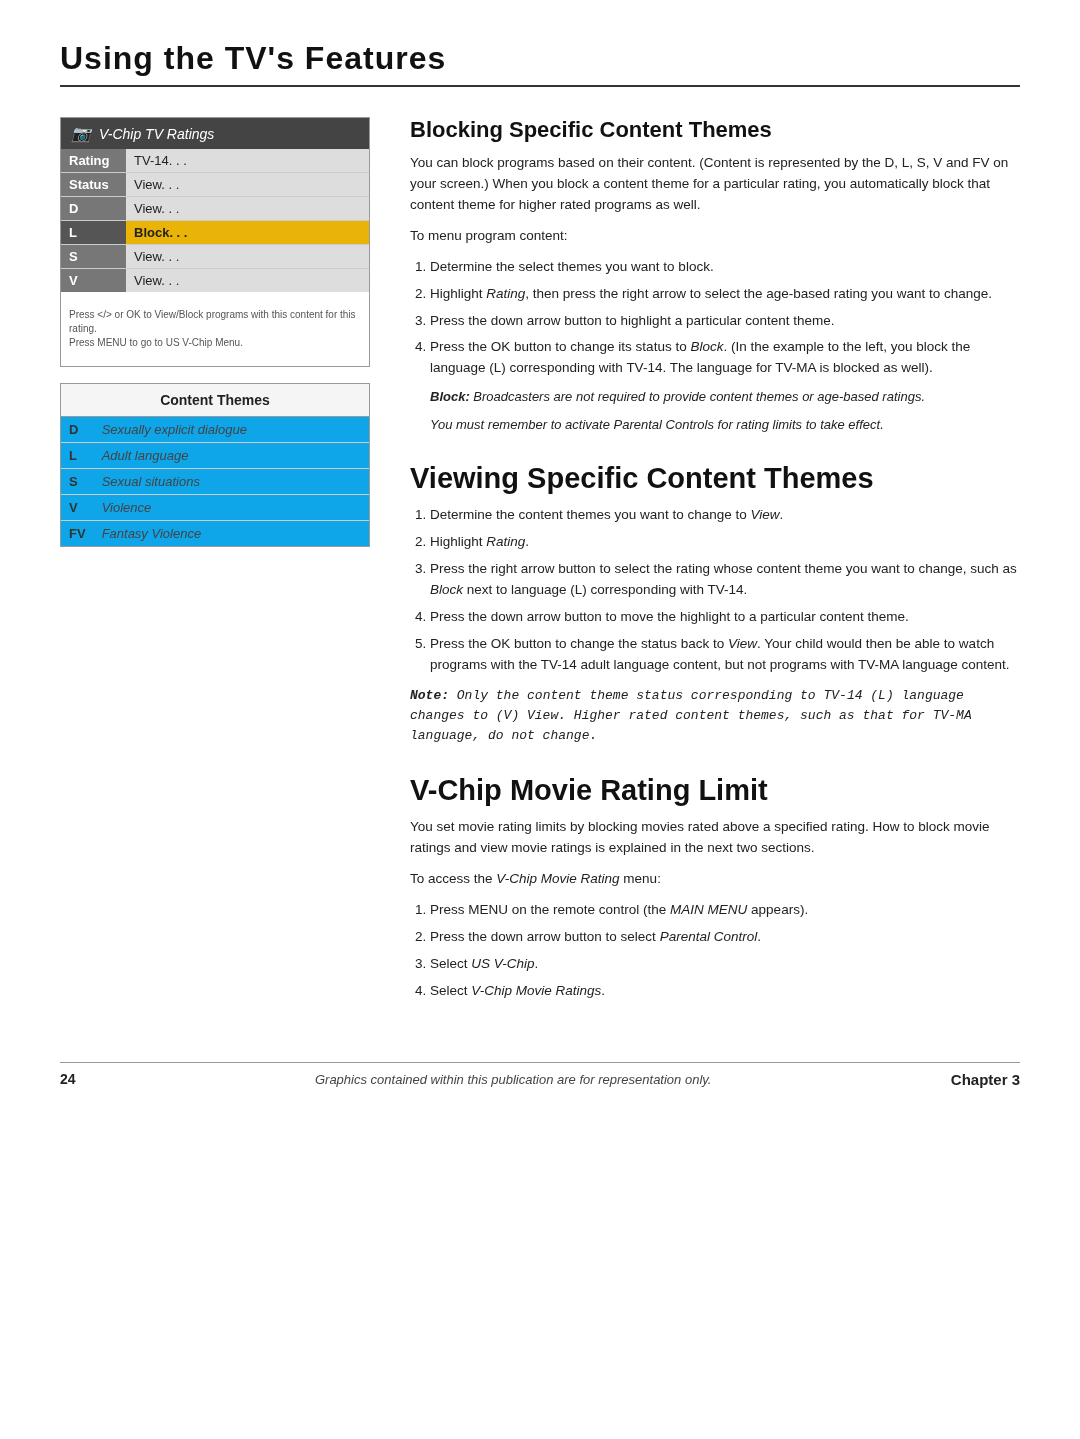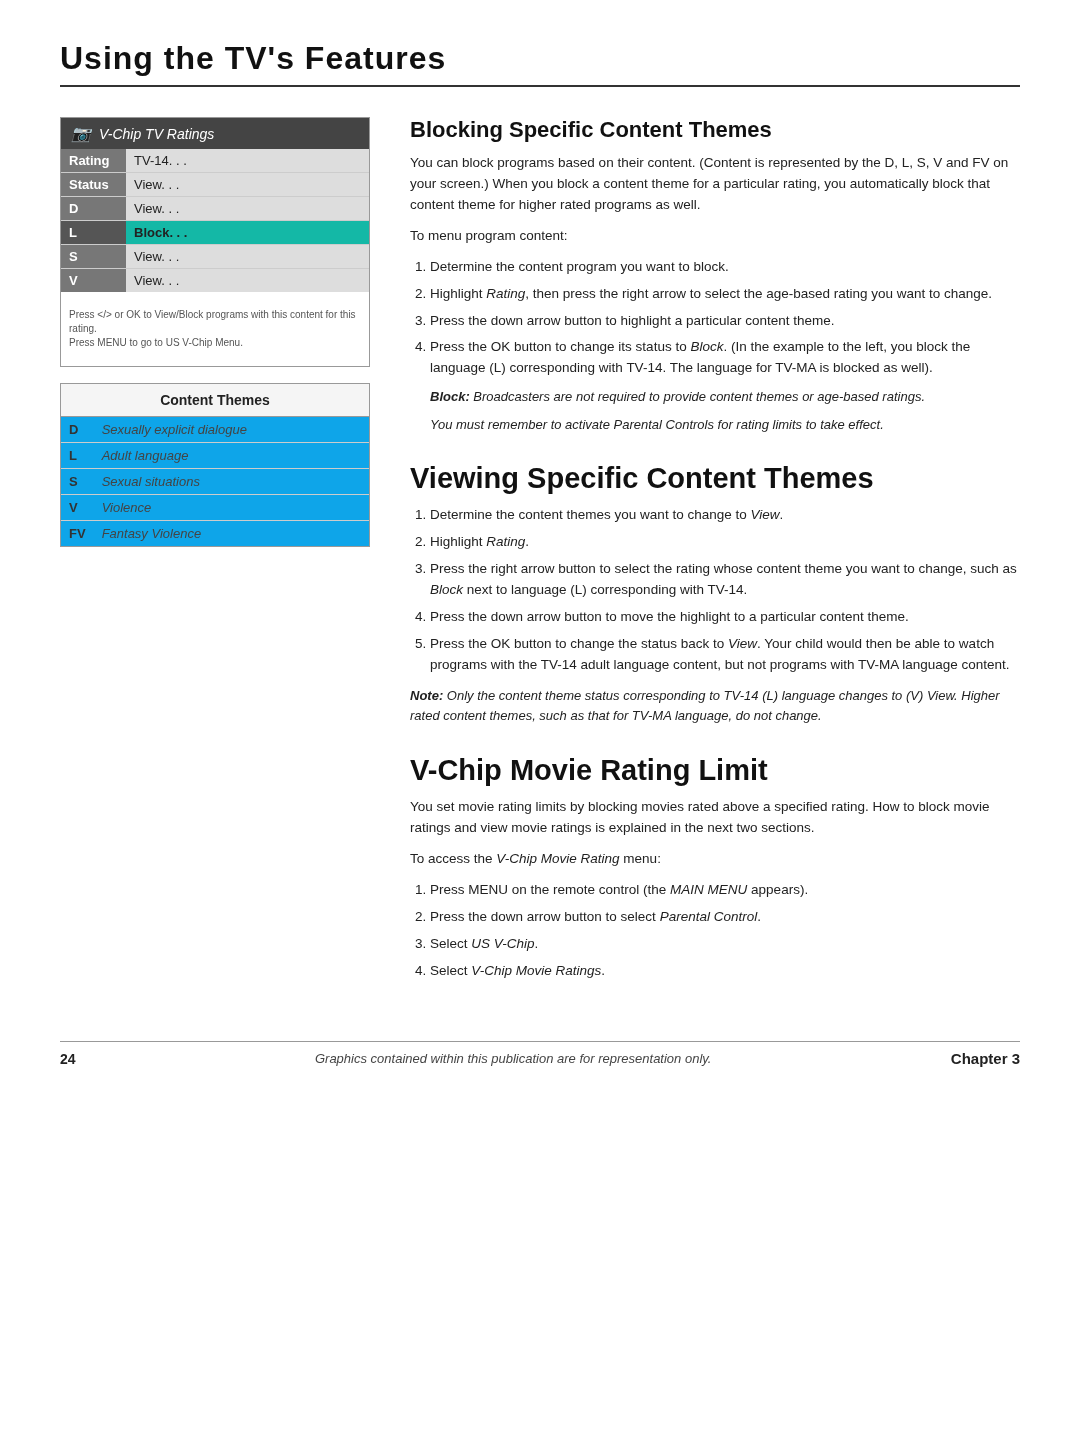--- a/index.html
+++ b/index.html
@@ -86,21 +86,21 @@
       width: 65px;
       font-weight: bold;
     }
     .tv-ratings-table .col-value {
       background: #ddd;
     }
     .tv-ratings-table tr.highlight .col-label {
       background: #555;
     }
     .tv-ratings-table tr.highlight .col-value {
-      background: #14b8a6;
+      background: #eab308;
       font-weight: bold;
     }
     .tv-note {
       font-size: 10px;
       color: #555;
       padding: 16px 8px;
       line-height: 1.4;
     }
 
     
@@ -192,20 +192,21 @@
       margin-bottom: 16px;
       color: #222;
     }
     .note-block {
       font-size: 13px;
       font-style: italic;
       line-height: 1.55;
       margin-top: 10px;
       margin-bottom: 10px;
       color: #222;
+      font-family: Liberation Mono, monospace;
     }
     .note-block strong {
       font-style: normal;
       font-weight: bold;
     }
 
     
     .page-footer {
       display: flex;
       justify-content: space-between;
@@ -308,21 +309,21 @@
 
   </div>
 
   <div class="right-column">
 
     <div>
       <h2 class="section-title">Blocking Specific Content Themes</h2>
       <p class="body-text">You can block programs based on their content. (Content is represented by the D, L, S, V and FV on your screen.) When you block a content theme for a particular rating, you automatically block that content theme for higher rated programs as well.</p>
       <p class="body-text">To menu program content:</p>
       <ol class="numbered-list">
-        <li>Determine the content program you want to block.</li>
+        <li>Determine the select themes you want to block.</li>
         <li>Highlight <em>Rating</em>, then press the right arrow to select the age-based rating you want to change.</li>
         <li>Press the down arrow button to highlight a particular content theme.</li>
         <li>
           Press the OK button to change its status to <em>Block</em>. (In the example to the left, you block the language (L) corresponding with TV-14. The language for TV-MA is blocked as well).
           <div class="note-bold" style="margin-top:8px;"><strong><em>Block:</em></strong><em> Broadcasters are not required to provide content themes or age-based ratings.</em></div>
           <div class="note-italic"><em>You must remember to activate Parental Controls for rating limits to take effect.</em></div>
         </li>
       </ol>
     </div>
 

